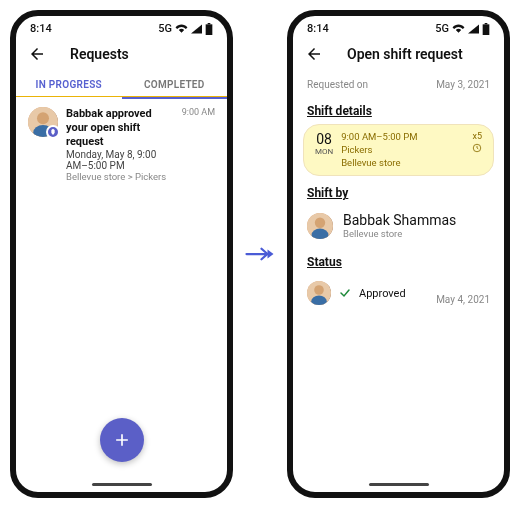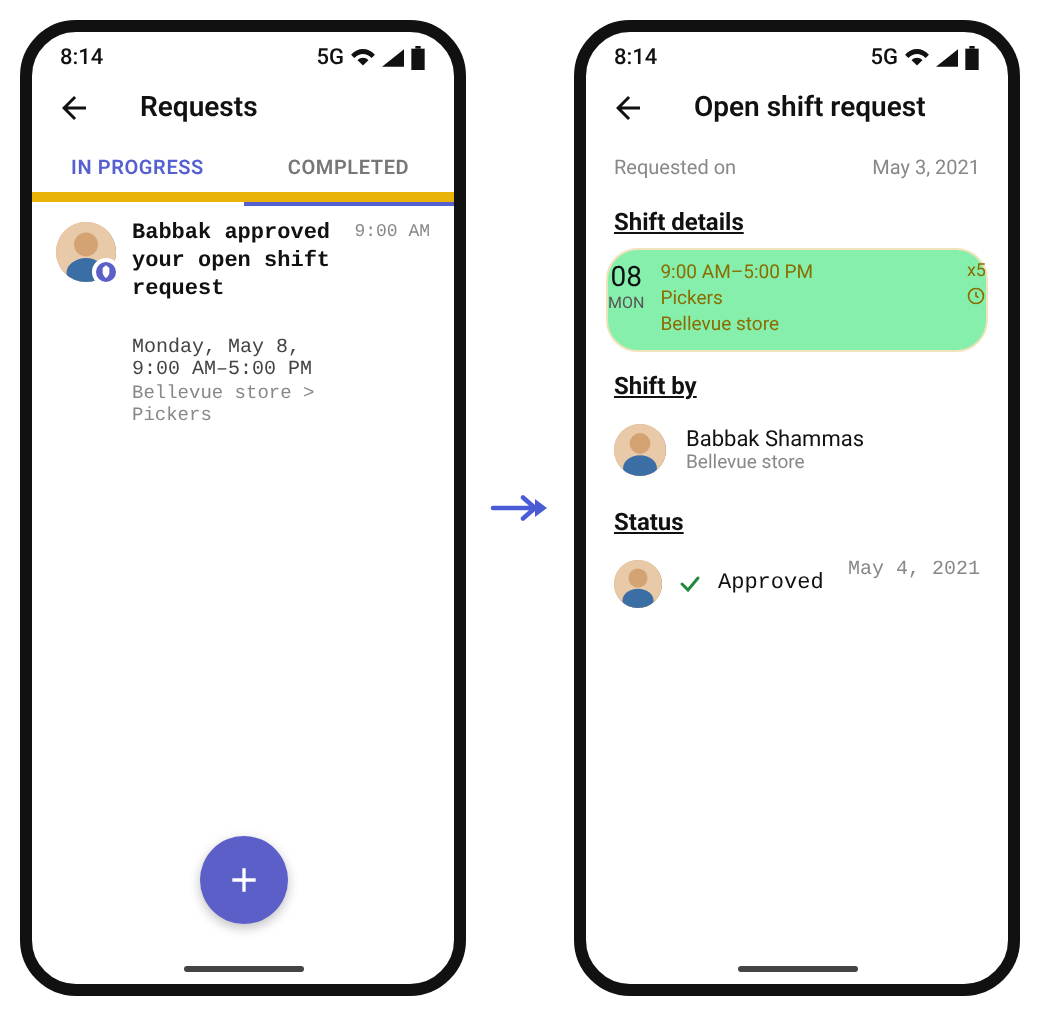--- a/index.html
+++ b/index.html
@@ -40,21 +40,21 @@
     align-items: center;
     gap: 24px;
     padding: 8px 12px;
     font-size: 14px;
     font-weight: 600;
     color: #111;
   }
   .back-arrow { width: 18px; height: 18px; cursor: pointer; }
   .tabs {
     display: flex;
-    border-bottom: 5px solid #eab308;
+    border-bottom: 1px solid #eab308;
   }
   .tab {
     flex: 1;
     text-align: center;
     font-size: 10px;
     font-weight: 600;
     padding: 8px 0 6px;
     letter-spacing: 0.3px;
     color: #777;
     cursor: pointer;
@@ -65,76 +65,75 @@
   .tab-underline {
     height: 2px;
     background: #5660d0;
     width: 50%;
     margin-left: 50%;
   }
   .list-item {
     display: flex;
     padding: 8px 12px;
     gap: 8px;
-    font-family: Liberation Mono, monospace;
   }
   .avatar-wrap { position: relative; width: 30px; height: 30px; flex-shrink: 0; }
   .avatar {
     width: 30px; height: 30px; border-radius: 50%;
     background: linear-gradient(135deg,#d9a57a 40%,#8a5a3c 60%);
     display: flex; align-items: center; justify-content: center;
     overflow: hidden;
   }
   .avatar svg { width: 30px; height: 30px; }
   .avatar-badge {
     position: absolute; bottom: -2px; right: -2px;
     width: 14px; height: 14px; border-radius: 50%;
     background: #5b5fc7; border: 2px solid #fff;
     display: flex; align-items: center; justify-content: center;
   }
   .item-body { flex: 1; }
   .item-title { font-size: 11px; font-weight: 700; color: #111; line-height: 1.25; }
-  .item-sub { font-size: 10px; color: #444; margin-top: 17px; }
+  .item-sub { font-size: 10px; color: #444; margin-top: 1px; }
   .item-meta { font-size: 9.5px; color: #888; margin-top: 0; }
   .item-time { font-size: 9px; color: #888; white-space: nowrap; }
   .fab {
     position: absolute; bottom: 30px; left: 50%; transform: translateX(-50%);
     width: 44px; height: 44px; border-radius: 50%;
     background: #5b5fc7; color: #fff;
     display: flex; align-items: center; justify-content: center;
     font-size: 24px; cursor: pointer;
     box-shadow: 0 2px 6px rgba(0,0,0,0.25);
   }
   .home-indicator {
     position: absolute; bottom: 6px; left: 50%; transform: translateX(-50%);
     width: 60px; height: 3px; background: #444; border-radius: 3px;
   }
   .arrow-between { width: 30px; flex-shrink: 0; }
   .section-row { display: flex; justify-content: space-between; padding: 8px 14px 4px; font-size: 10px; color: #888; text-align: center; }
   .section-title { font-size: 12px; font-weight: 700; color: #111; padding: 10px 14px 6px; text-decoration: underline; }
   .shift-card {
     margin: 0 10px;
-    background: #86efac;
+    background: #fef9c3;
     border: 1px solid #f0e3bb;
     border-radius: 16px;
     display: flex;
-    padding: 6px 0;
+    padding: 6px 11px;
     gap: 8px;
   }
   .shift-date { text-align: center; }
   .shift-day-num { font-size: 14px; font-weight: 400; color: #111; }
   .shift-day-name { font-size: 8px; color: #555; }
   .shift-info { flex: 1; font-size: 9.5px; color: #8a6d00; line-height: 1.35; }
   .shift-side { font-size: 9px; color: #8a6d00; text-align: right; }
   .person-row { display: flex; align-items: center; gap: 10px; padding: 6px 14px; }
   .person-row .avatar-wrap { width: 26px; height: 26px; }
   .person-row .avatar { width: 26px; height: 26px; }
-  .person-name { font-size: 11px; color: #111; }
+  .person-name { font-size: 14px; color: #111; }
   .person-sub { font-size: 9.5px; color: #888; }
-  .status-row { display: flex; align-items: flex-start; gap: 8px; padding: 6px 14px; justify-content: space-between; font-family: Liberation Mono, monospace; }
+  .status-row { display: flex; align-items: flex-end; gap: 8px; padding: 6px 14px; justify-content: space-between; }
   .status-left { display: flex; align-items: center; gap: 8px; }
   .check-icon { color: #1f8a3b; width: 12px; height: 12px; }
   .status-text { font-size: 11px; color: #111; }
   .status-date { font-size: 10px; color: #888; }
 </style>
 </head>
 <body>
 
 <div class="phone">
   <div class="statusbar">

